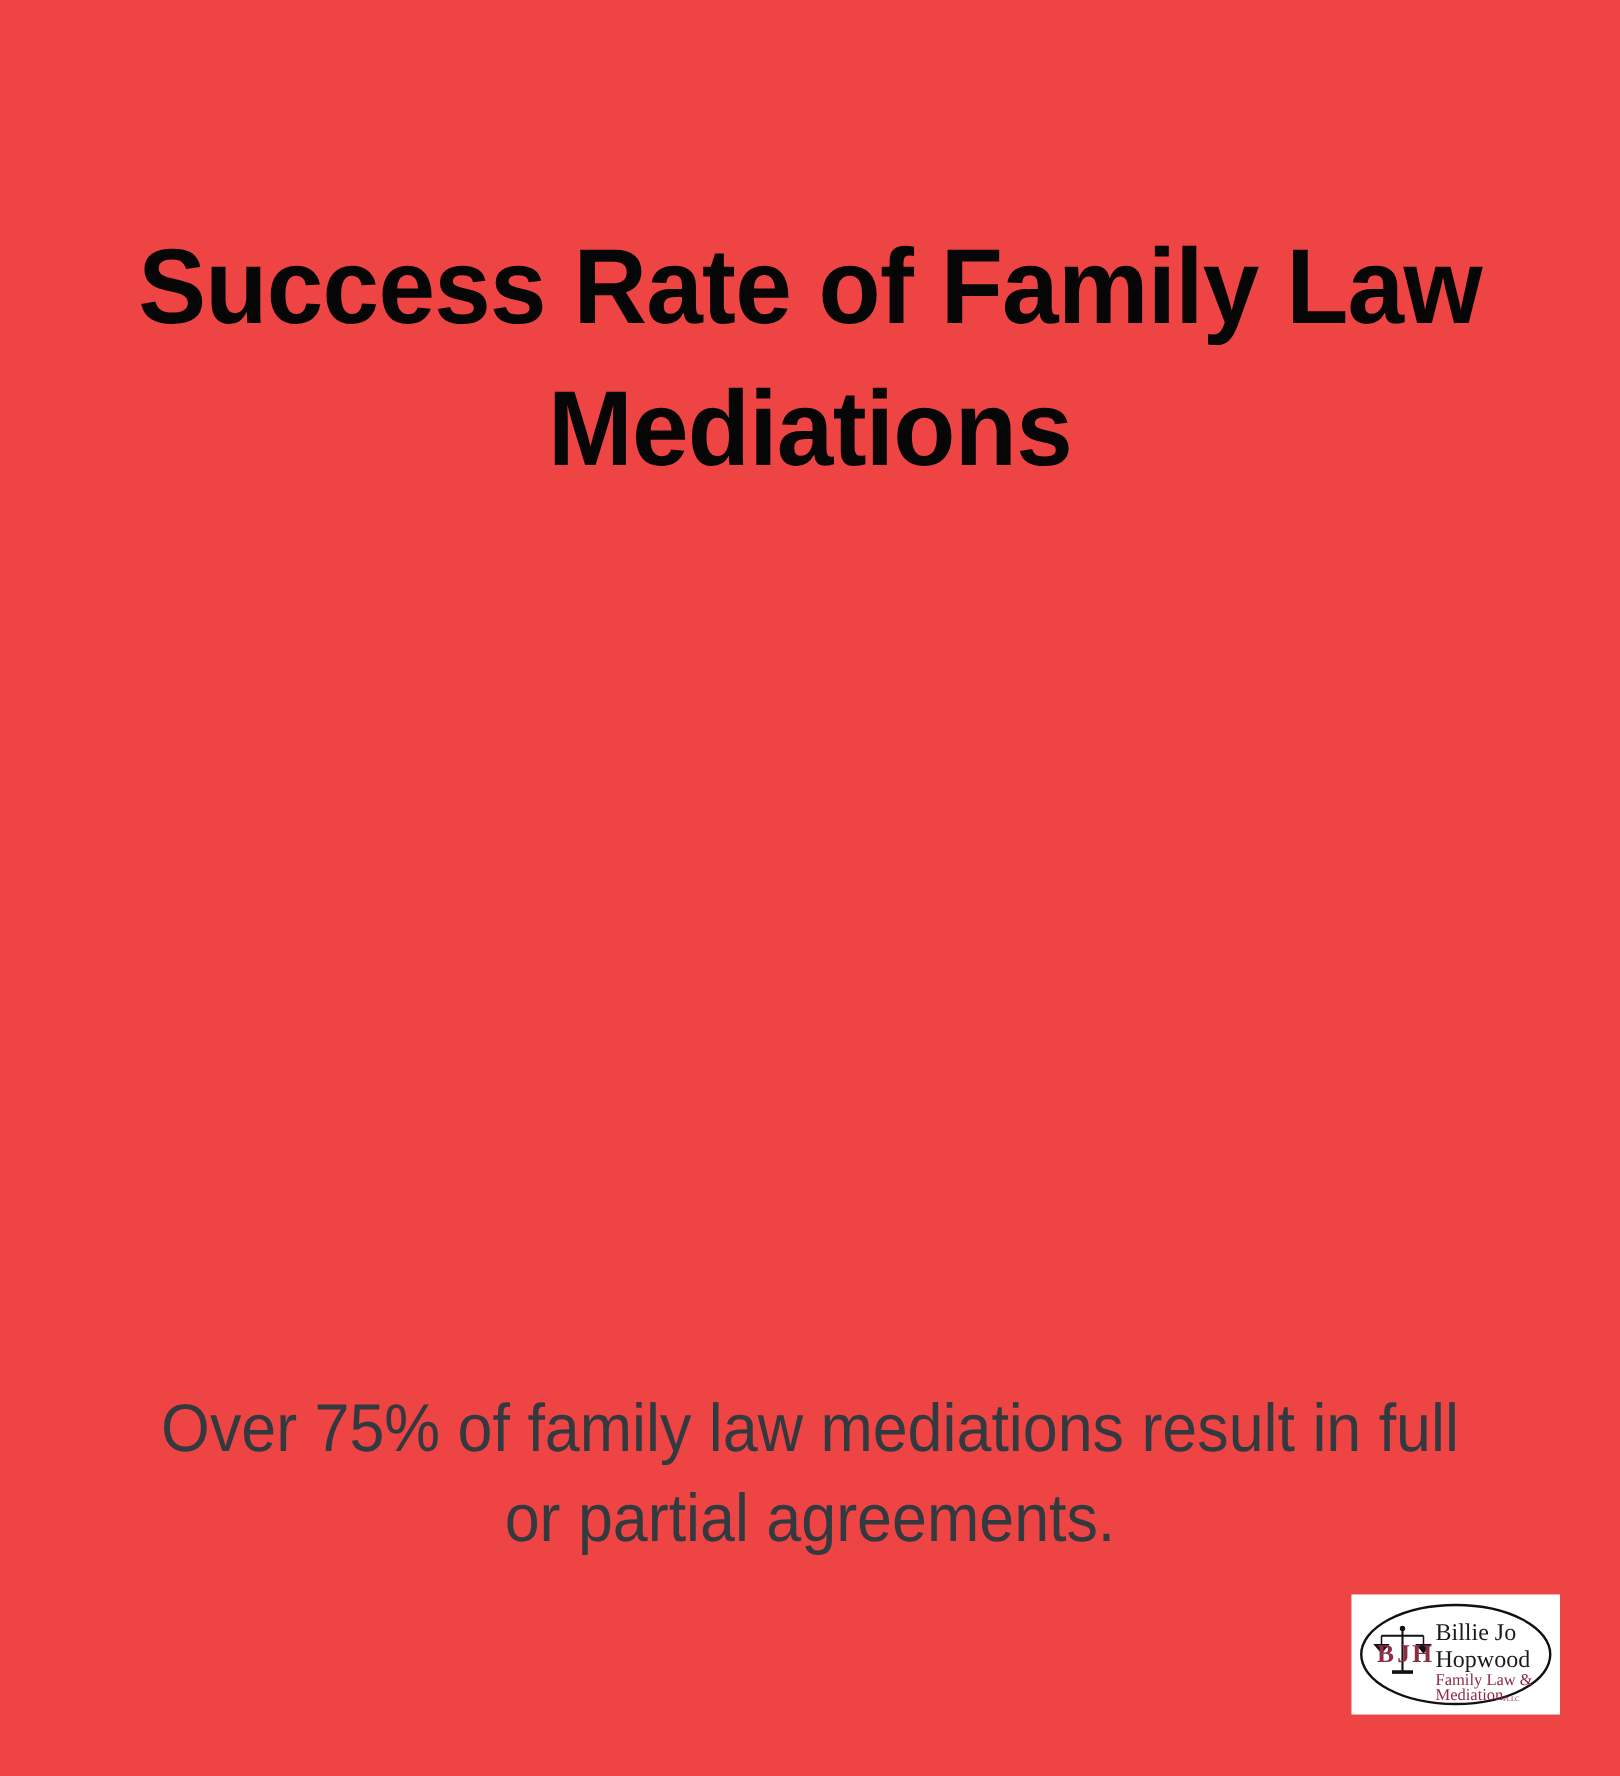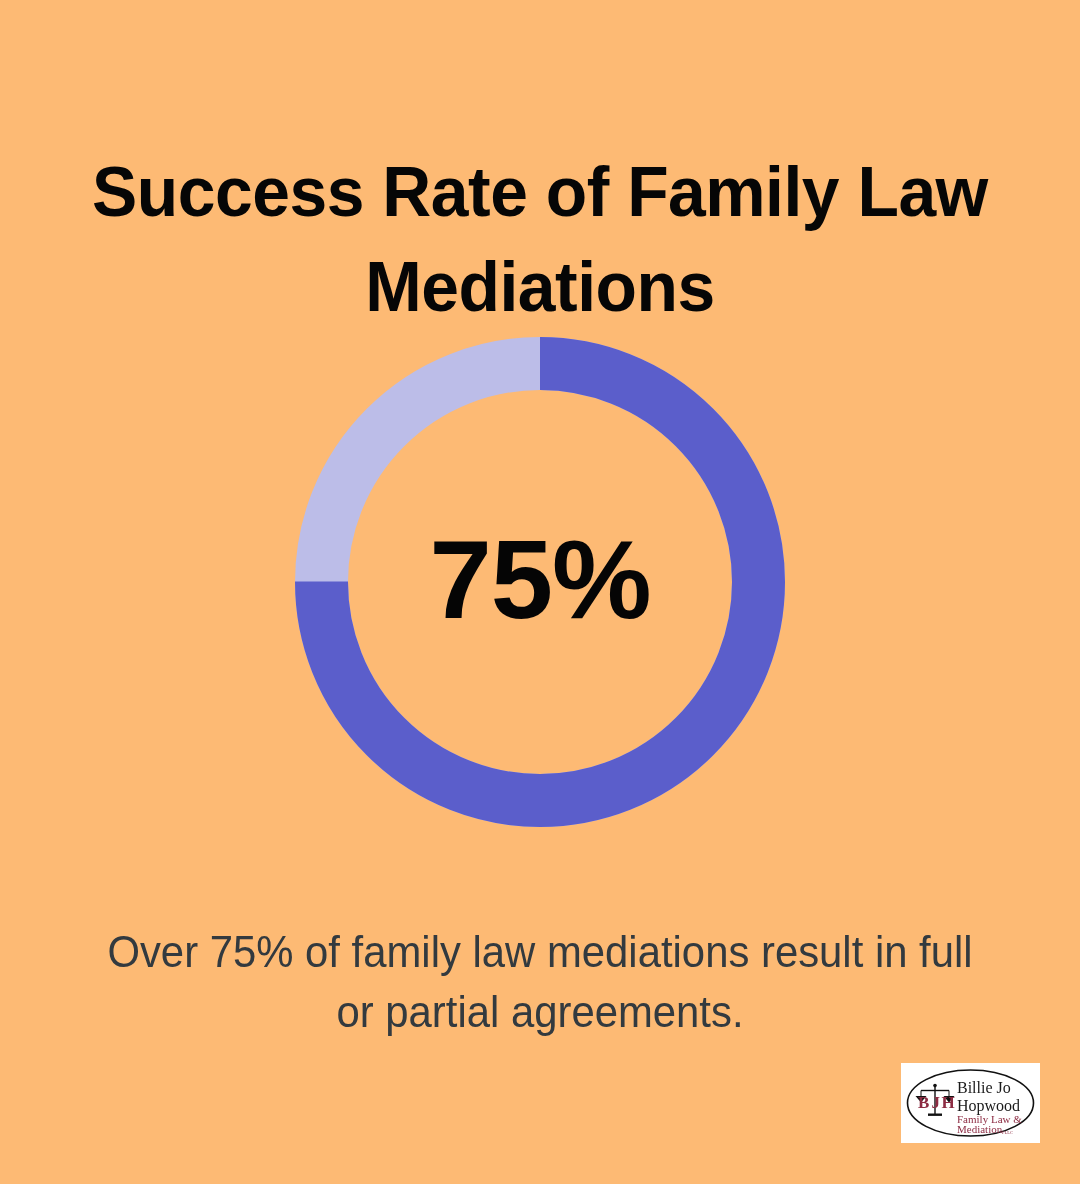--- a/index.html
+++ b/index.html
@@ -12,21 +12,21 @@
     height: 1184px;
     background: #dfe0e0;
     font-family: "Liberation Sans", sans-serif;
     overflow: hidden;
     position: relative;
   }
 
   .infographic {
     position: absolute;
     inset: 0;
-    background: #fdba74;
+    background: #ef4444;
   }
 
   
   .title {
     position: absolute;
     left: 50px;
     top: 96px;
     width: 980px;
     text-align: center;
     font-family: "Liberation Sans", sans-serif;
@@ -108,31 +108,20 @@
     height: 80px;
   }
 </style>
 </head>
 <body>
 
 <div class="infographic">
 
   <h1 class="title">Success Rate of Family Law Mediations</h1>
 
-  <div class="chart-wrap">
-    <svg class="donut-svg" viewBox="0 0 490 490">
-
-      <circle id="seg-remaining" class="donut-segment-remaining" cx="245" cy="245" r="218.5" fill="none" stroke="#bcbde8" stroke-width="53"></circle>
-
-      <circle id="seg-value" class="donut-segment-value" cx="245" cy="245" r="218.5" fill="none" stroke="#5b5ecb" stroke-width="53" transform="rotate(-90 245 245)" stroke-dasharray="1029.6569922140548 1372.8759896187396"></circle>
-    </svg>
-    <div class="donut-center-label">
-      <span>75%</span>
-    </div>
-  </div>
 
   <p class="caption">Over 75% of family law mediations result in full or partial agreements.</p>
 
   <div class="logo-card">
     <svg class="logo-svg" viewBox="0 0 139 80">
       <rect x="0" y="0" width="139" height="80" fill="#ffffff"></rect>
 
       <ellipse cx="69.5" cy="40" rx="63" ry="33" fill="none" stroke="#111111" stroke-width="1.6"></ellipse>
 
       <g stroke="#111111" fill="#111111">

